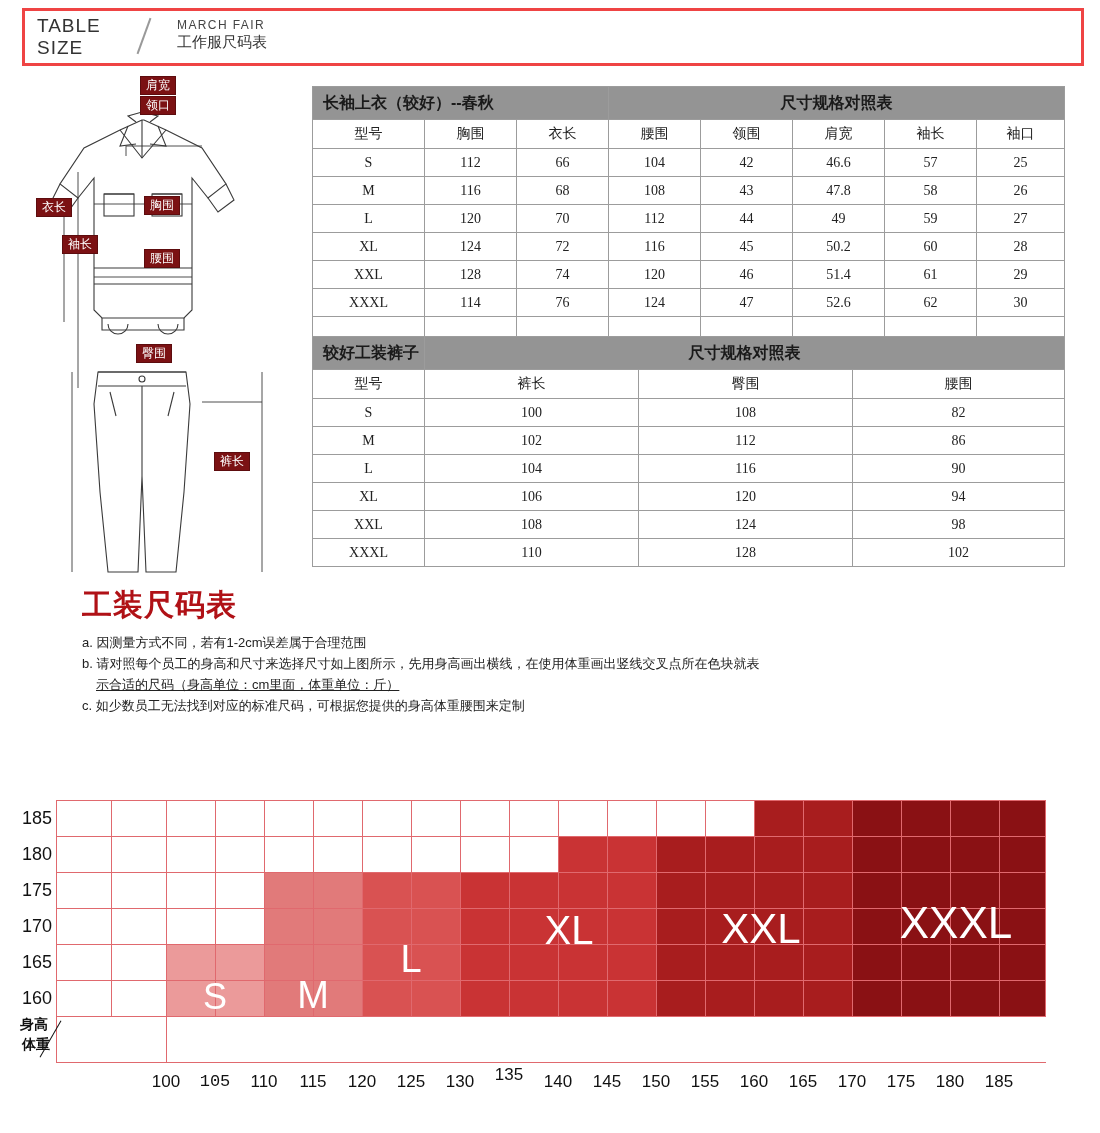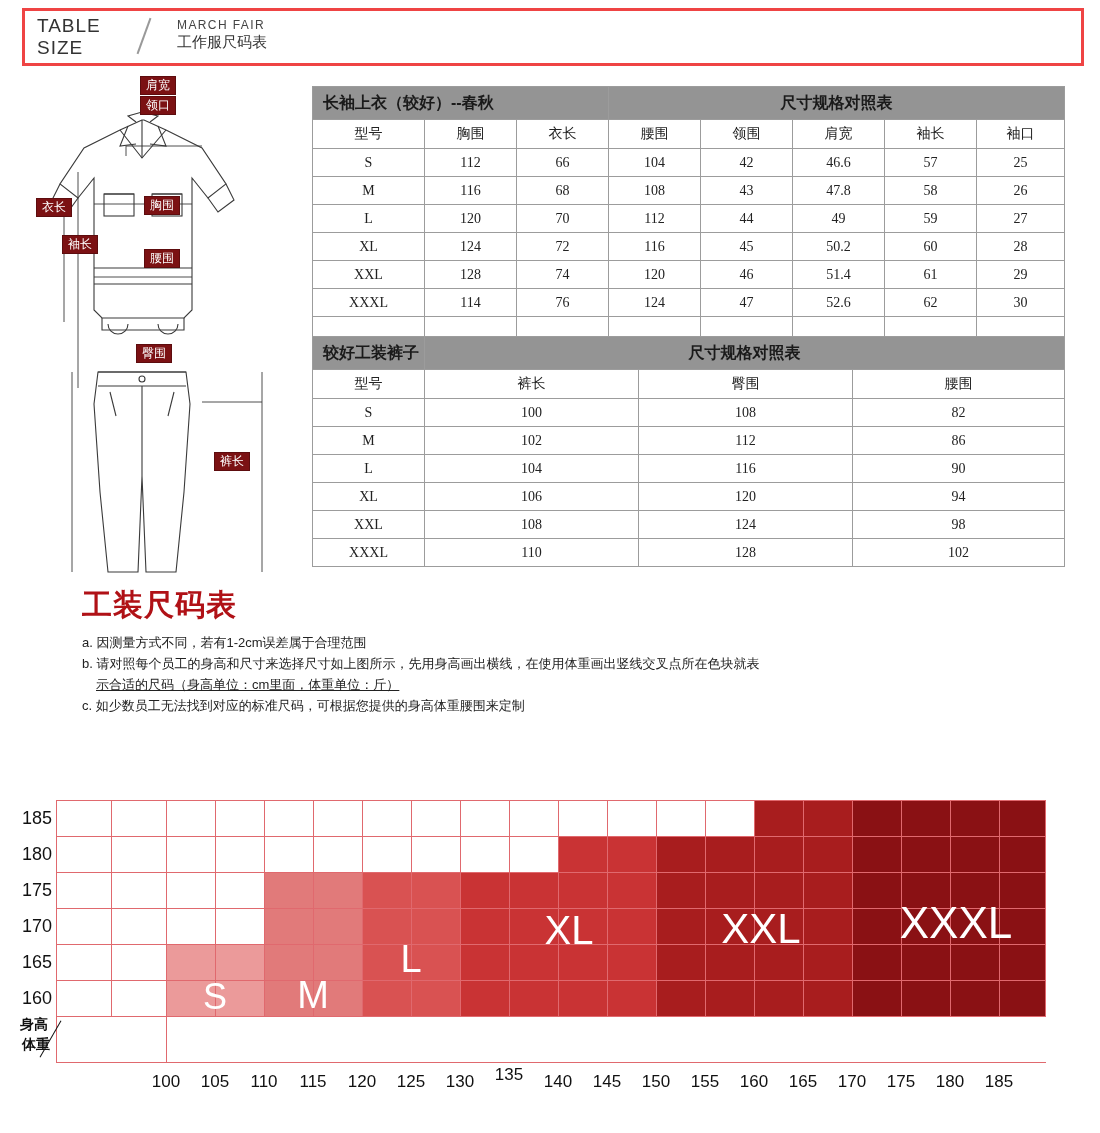--- a/index.html
+++ b/index.html
@@ -359,21 +359,21 @@
   <div class="ylabel" style="left:-60px;top:152px;width:56px;">165</div>
   <div class="ylabel" style="left:-60px;top:188px;width:56px;">160</div>
 
   <div class="corner" style="left:-52px;top:216px;width:110px;height:46px;">
     <div class="ctop">身高</div>
     <div class="cbot">体重</div>
     <div class="cslash"></div>
   </div>
 
   <div class="xlabel" style="left:80px;top:272px;width:60px;">100</div>
-  <div class="xlabel" style="left:129px;top:272px;width:60px;">105</div>
+  <div class="xlabel" style="left:129px;top:272px;width:60px;font-family:Liberation Mono, monospace;">105</div>
   <div class="xlabel" style="left:178px;top:272px;width:60px;">110</div>
   <div class="xlabel" style="left:227px;top:272px;width:60px;">115</div>
   <div class="xlabel" style="left:276px;top:272px;width:60px;">120</div>
   <div class="xlabel" style="left:325px;top:272px;width:60px;text-align:center;">125</div>
   <div class="xlabel" style="left:374px;top:272px;width:60px;">130</div>
   <div class="xlabel" style="left:423px;top:265px;width:60px;">135</div>
   <div class="xlabel" style="left:472px;top:272px;width:60px;">140</div>
   <div class="xlabel" style="left:521px;top:272px;width:60px;">145</div>
   <div class="xlabel" style="left:570px;top:272px;width:60px;">150</div>
   <div class="xlabel" style="left:619px;top:272px;width:60px;">155</div>

